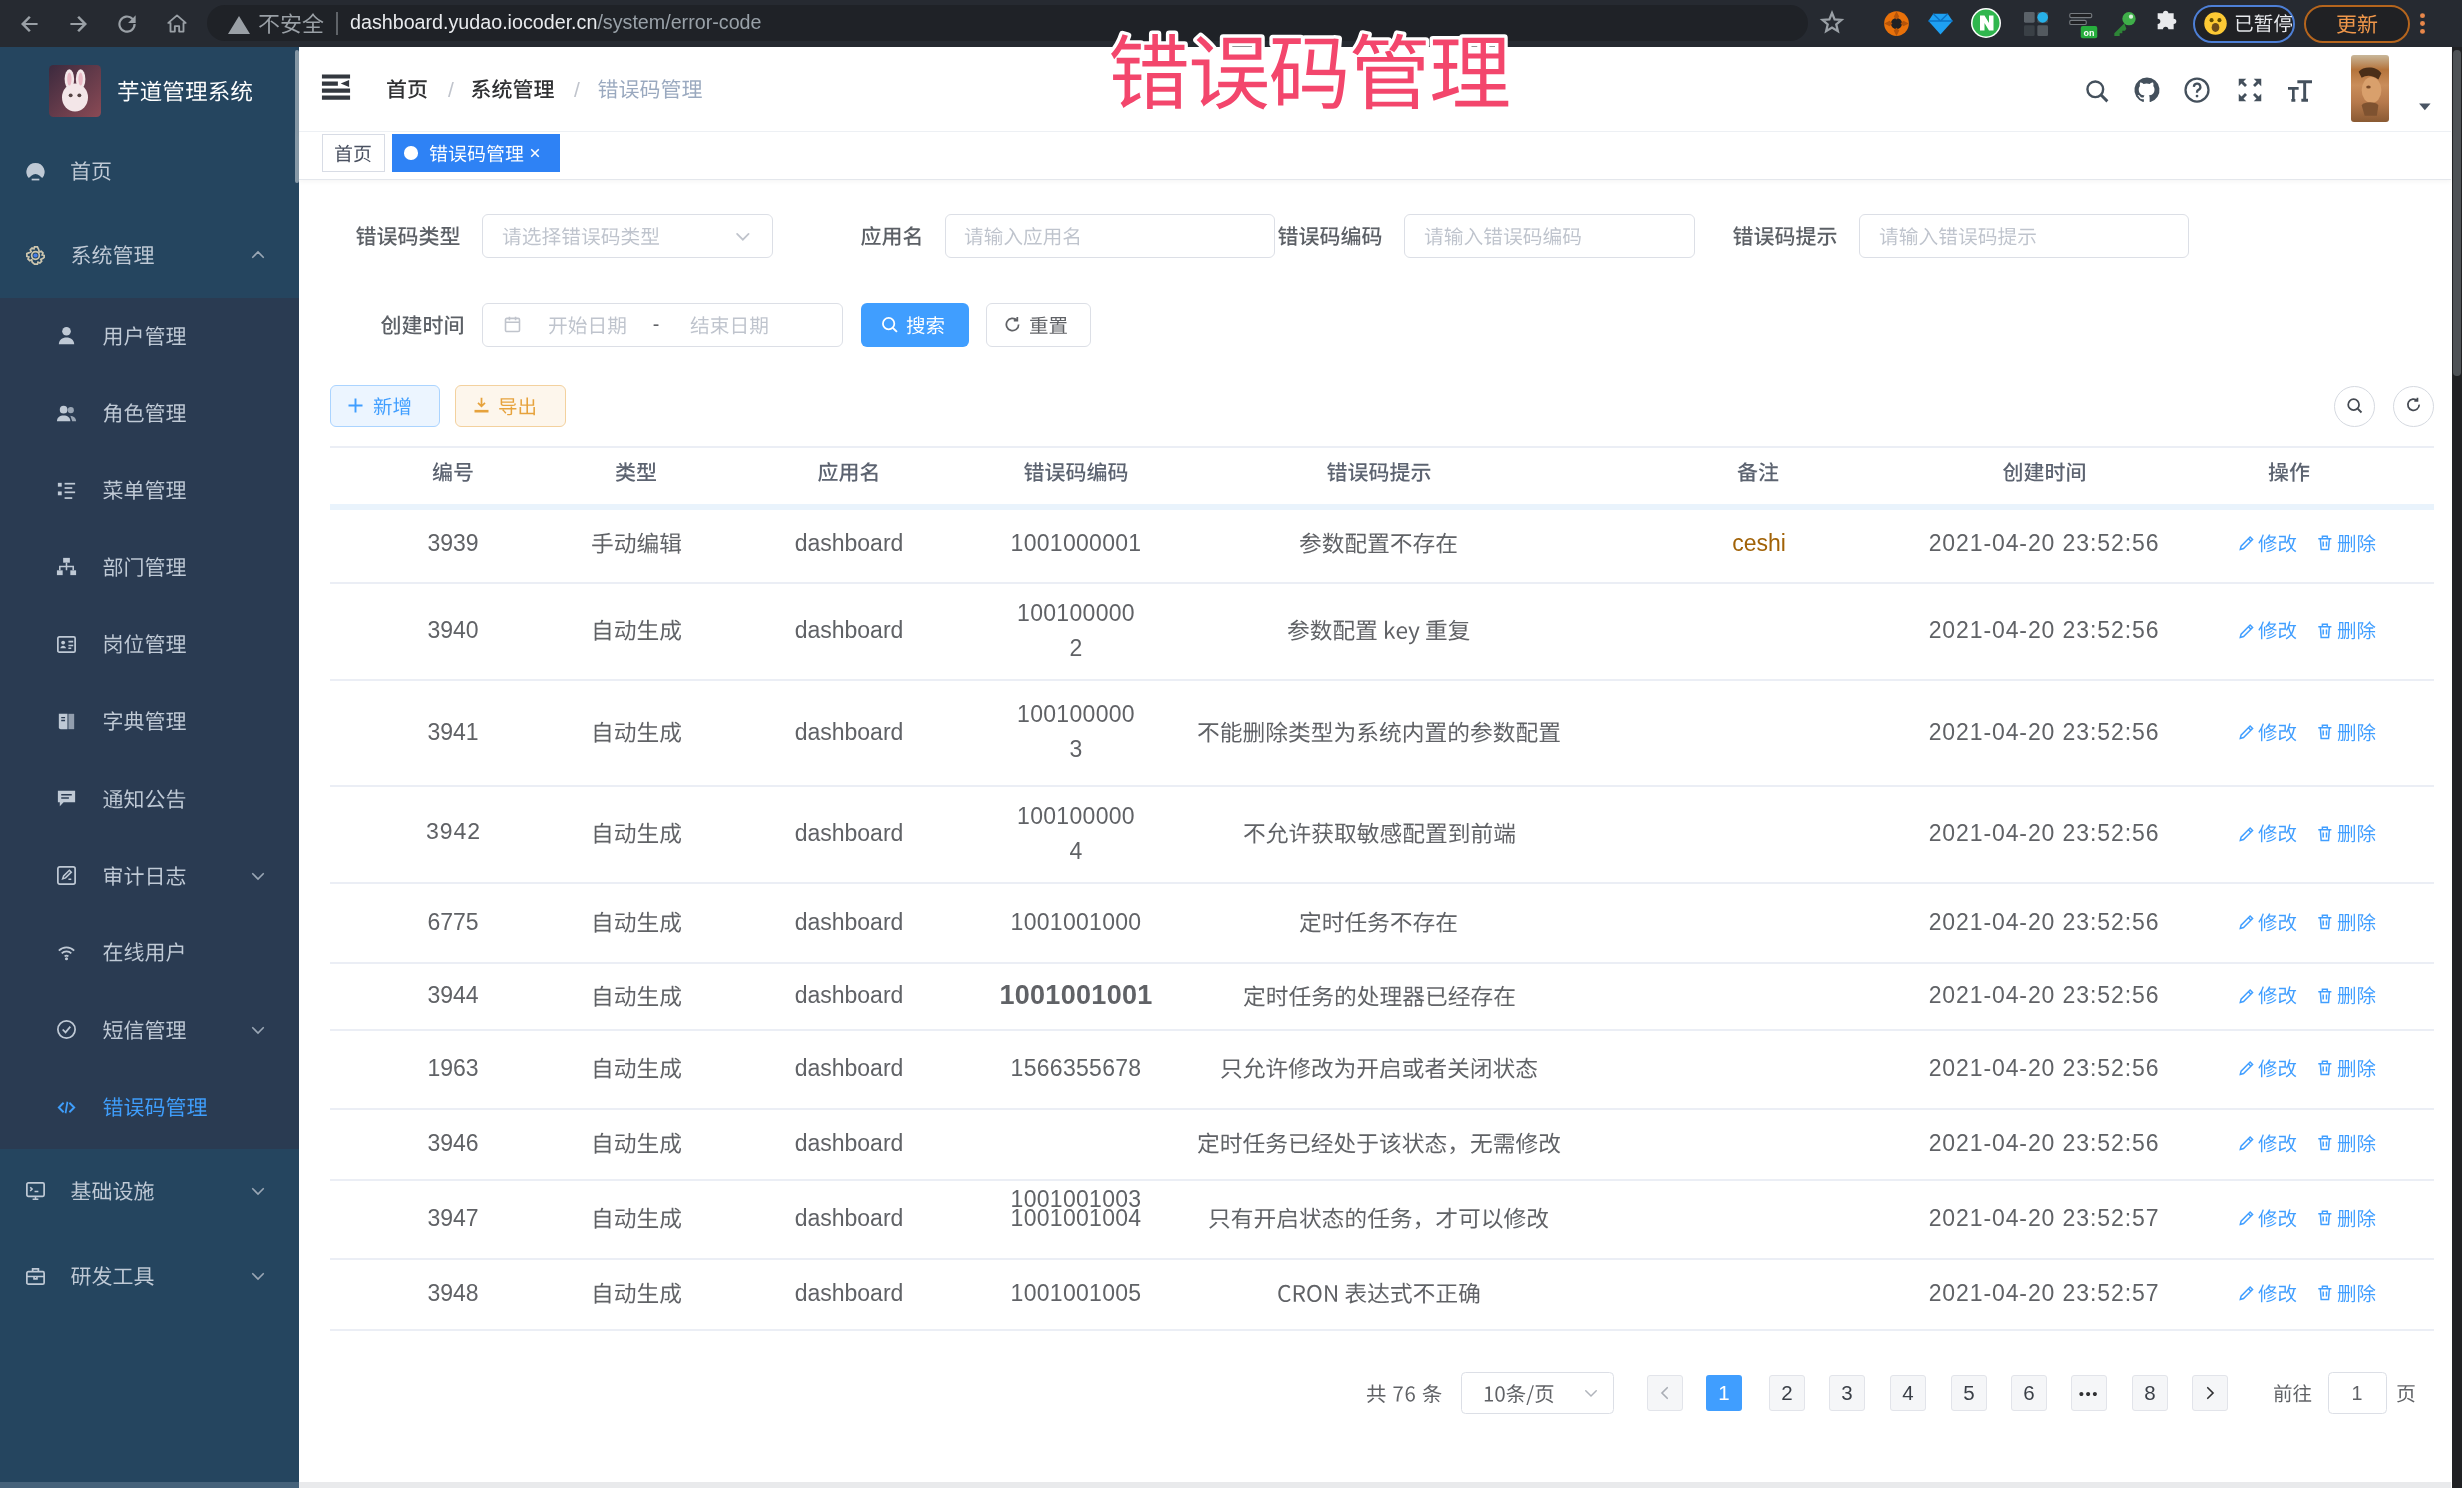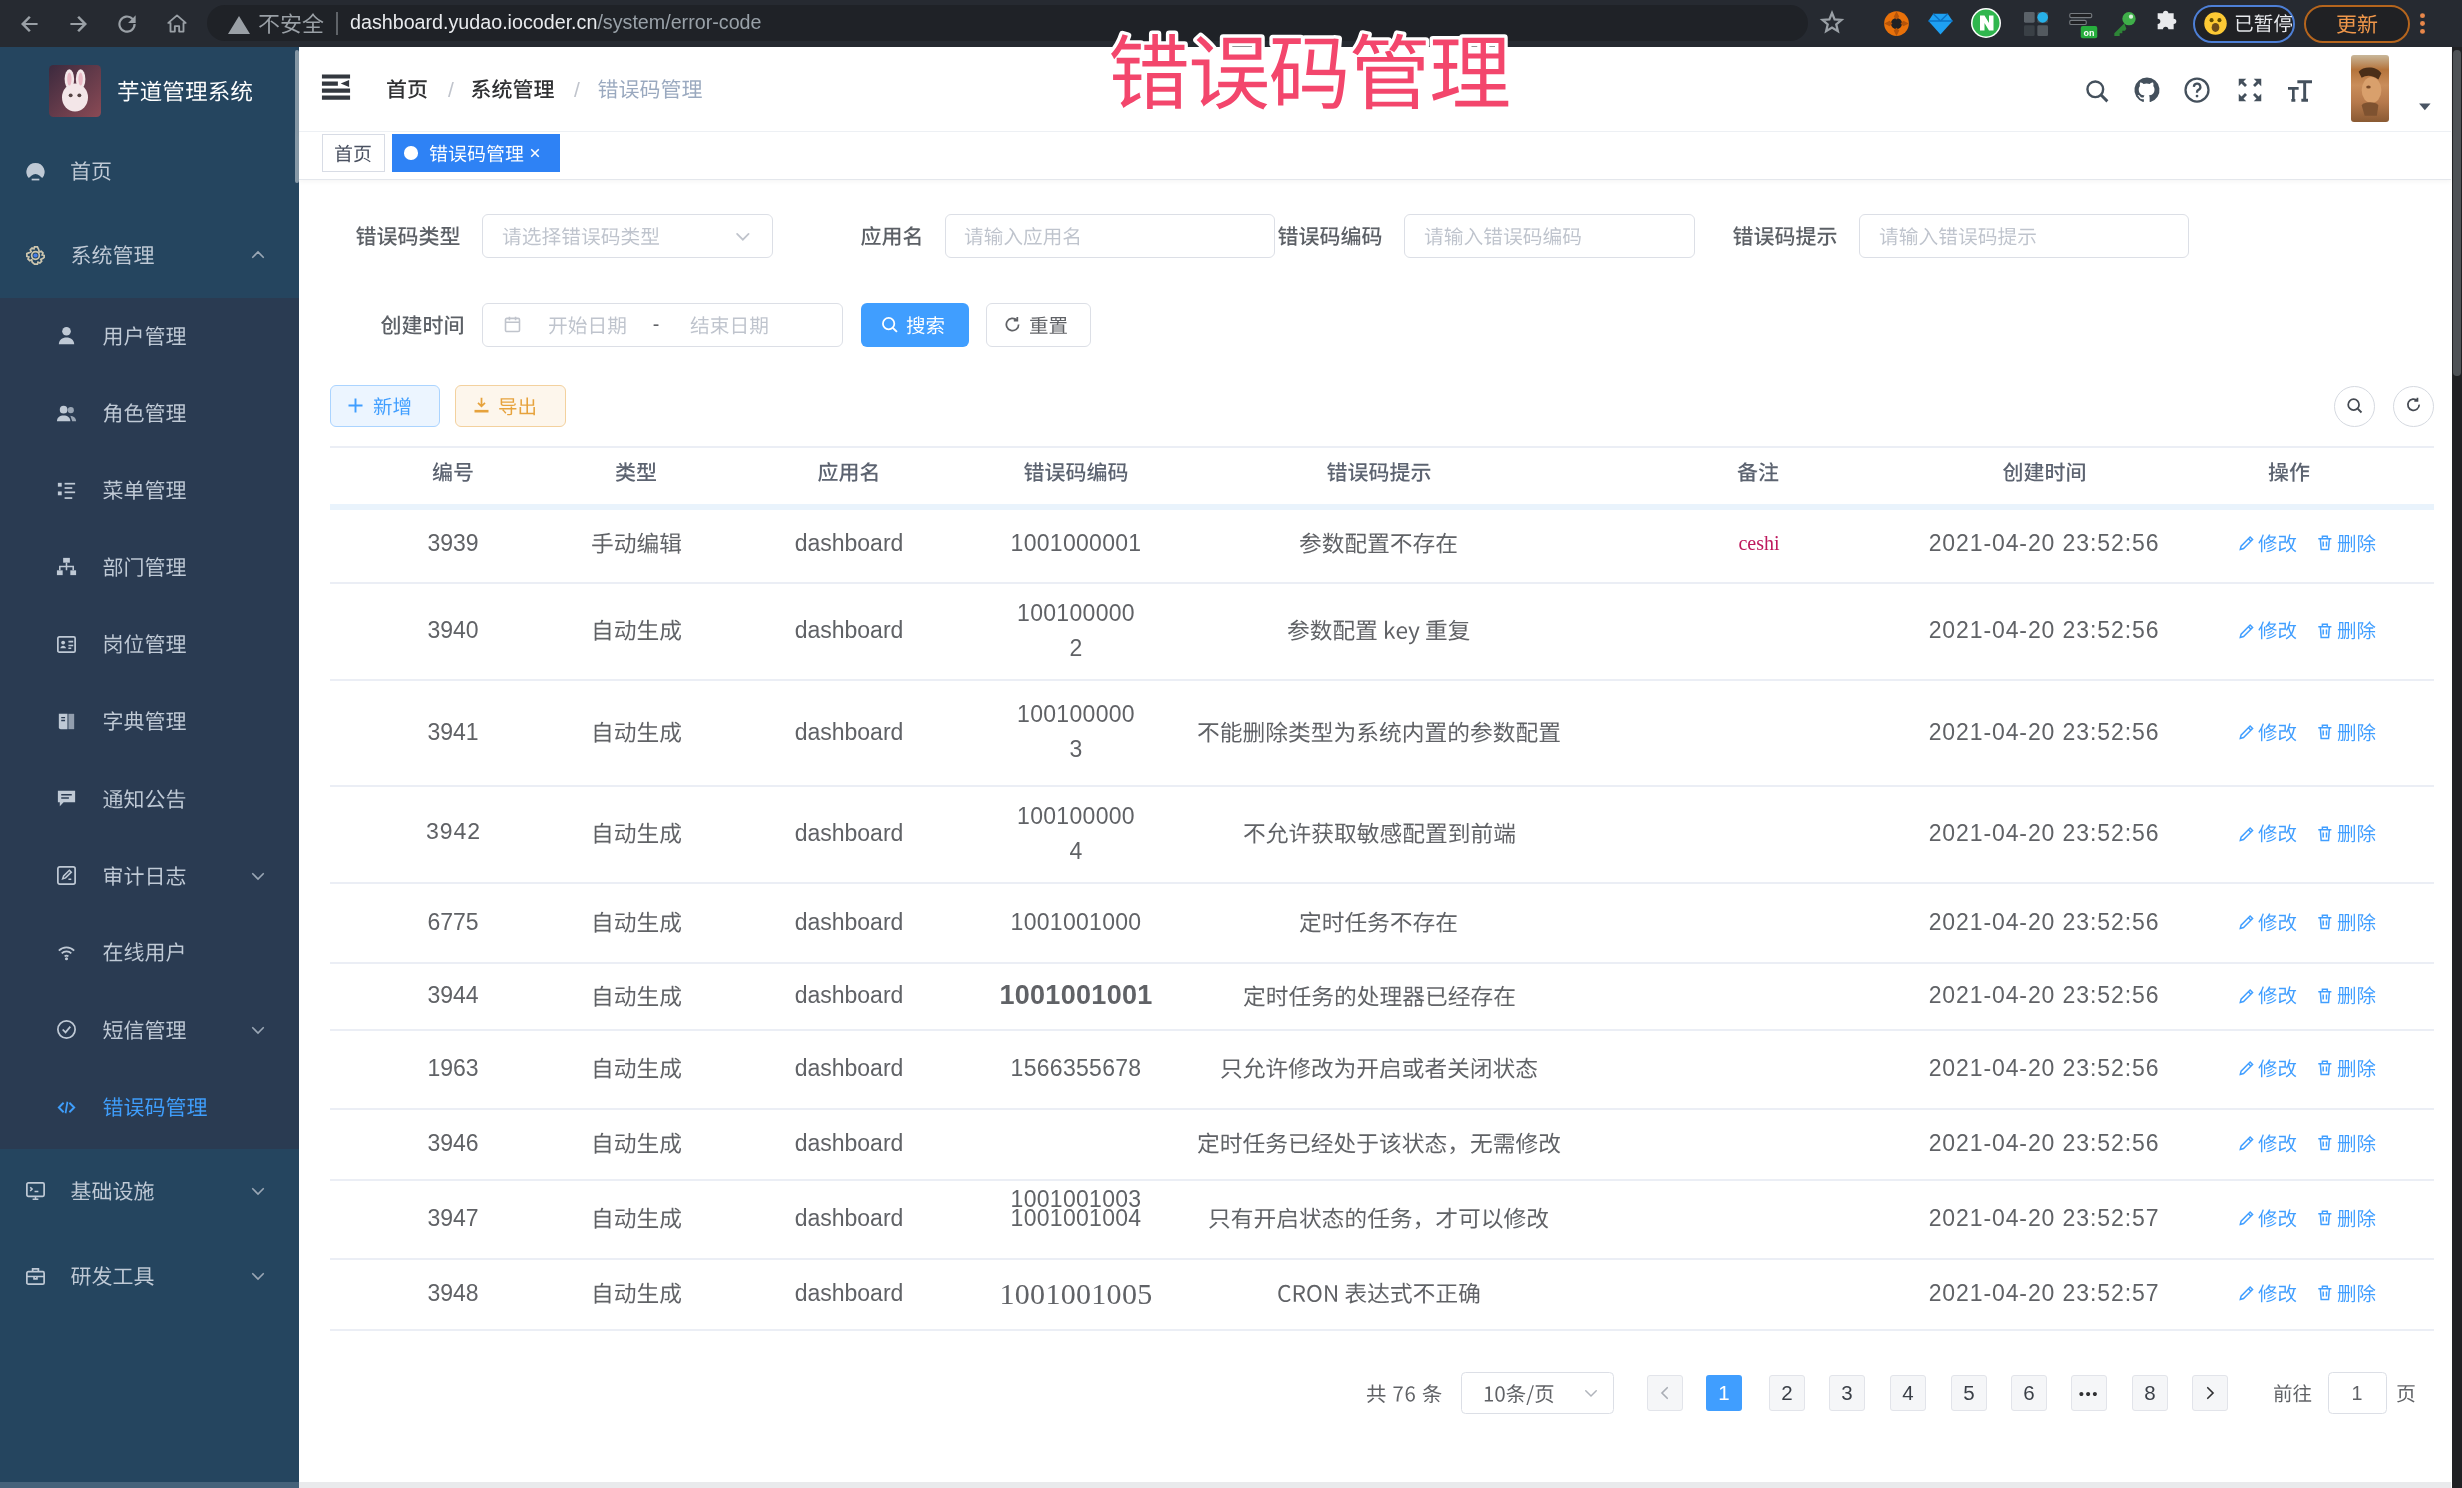--- a/index.html
+++ b/index.html
@@ -828,21 +828,21 @@
     <g transform="translate(0,26) scale(0.030000)" fill="#606266">
       <use href="#r11847" x="0"></use>
       <use href="#r19992" x="1000"></use>
       <use href="#r40933" x="2000"></use>
       <use href="#r31948" x="3000"></use>
       <use href="#r09496" x="4000"></use>
       <use href="#r15367" x="5000"></use>
       <use href="#r13255" x="6000"></use>
     </g>
   </svg>
-<div style="position:absolute;left:1759px;top:532px;transform:translateX(-50%);font-family:Liberation Serif, serif;font-size:20px;font-weight:400;color:#be185d;line-height:23px;white-space:nowrap">ceshi</div>
+<div style="position:absolute;left:1759px;top:532px;transform:translateX(-50%);font-family:Liberation Sans, sans-serif;font-size:23px;font-weight:400;color:#a16207;line-height:23px;white-space:nowrap">ceshi</div>
 <div style="position:absolute;left:2044px;top:532px;transform:translateX(-50%);font-family:'Liberation Sans',sans-serif;font-size:23px;font-weight:400;color:#606266;line-height:23px;white-space:nowrap;letter-spacing:0.9px">2021-04-20 23:52:56</div>
 <svg style="position:absolute;left:2237px;top:533px;" width="19.7" height="19.7" viewBox="0 0 24 24" fill="none">
     <path d="M4 20l1-4L16 5l3 3L8 19zM14 7l3 3" stroke="#409eff" stroke-width="1.8"></path>
   </svg>
 <svg style="position:absolute;left:2258px;top:534px;overflow:visible" width="42" height="23" viewBox="0 0 56 30">
     <g transform="translate(0,22) scale(0.026000)" fill="#409eff">
       <use href="#r10212" x="0"></use>
       <use href="#r19914" x="1000"></use>
     </g>
   </svg>
@@ -1243,21 +1243,21 @@
 <div style="position:absolute;left:453px;top:1282px;transform:translateX(-50%);font-family:'Liberation Sans',sans-serif;font-size:23px;font-weight:400;color:#606266;line-height:23px;white-space:nowrap">3948</div>
 <svg style="position:absolute;left:591px;top:1282px;overflow:visible" width="94" height="26" viewBox="0 0 124 34">
     <g transform="translate(0,26) scale(0.030000)" fill="#606266">
       <use href="#r33285" x="0"></use>
       <use href="#r11393" x="1000"></use>
       <use href="#r27039" x="2000"></use>
       <use href="#r18519" x="3000"></use>
     </g>
   </svg>
 <div style="position:absolute;left:849px;top:1282px;transform:translateX(-50%);font-family:'Liberation Sans',sans-serif;font-size:23px;font-weight:400;color:#606266;line-height:23px;white-space:nowrap">dashboard</div>
-<div style="position:absolute;left:1076px;top:1282px;transform:translateX(-50%);font-family:Liberation Serif, serif;font-size:30px;font-weight:400;color:#606266;line-height:23px;white-space:nowrap;letter-spacing:0.3px">1001001005</div>
+<div style="position:absolute;left:1076px;top:1282px;transform:translateX(-50%);font-family:Liberation Sans, sans-serif;font-size:23px;font-weight:400;color:#606266;line-height:23px;white-space:nowrap;letter-spacing:0.3px">1001001005</div>
 <svg style="position:absolute;left:1277px;top:1282px;overflow:visible" width="207" height="26" viewBox="0 0 273 34">
     <g transform="translate(0,26) scale(0.030000)" fill="#606266">
       <use href="#r00036" x="0"></use>
       <use href="#r00051" x="638"></use>
       <use href="#r00048" x="1273"></use>
       <use href="#r00047" x="2015"></use>
       <use href="#r36753" x="2962"></use>
       <use href="#r40051" x="3962"></use>
       <use href="#r17163" x="4962"></use>
       <use href="#r09496" x="5962"></use>

